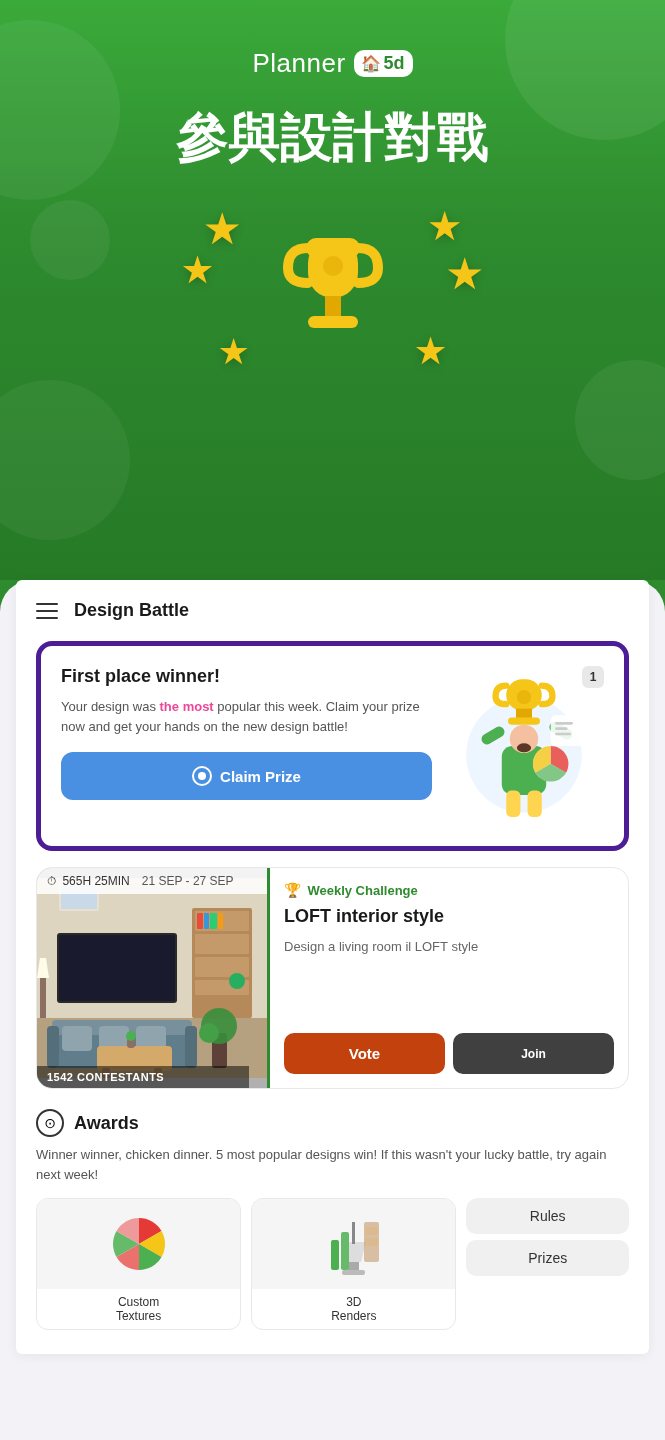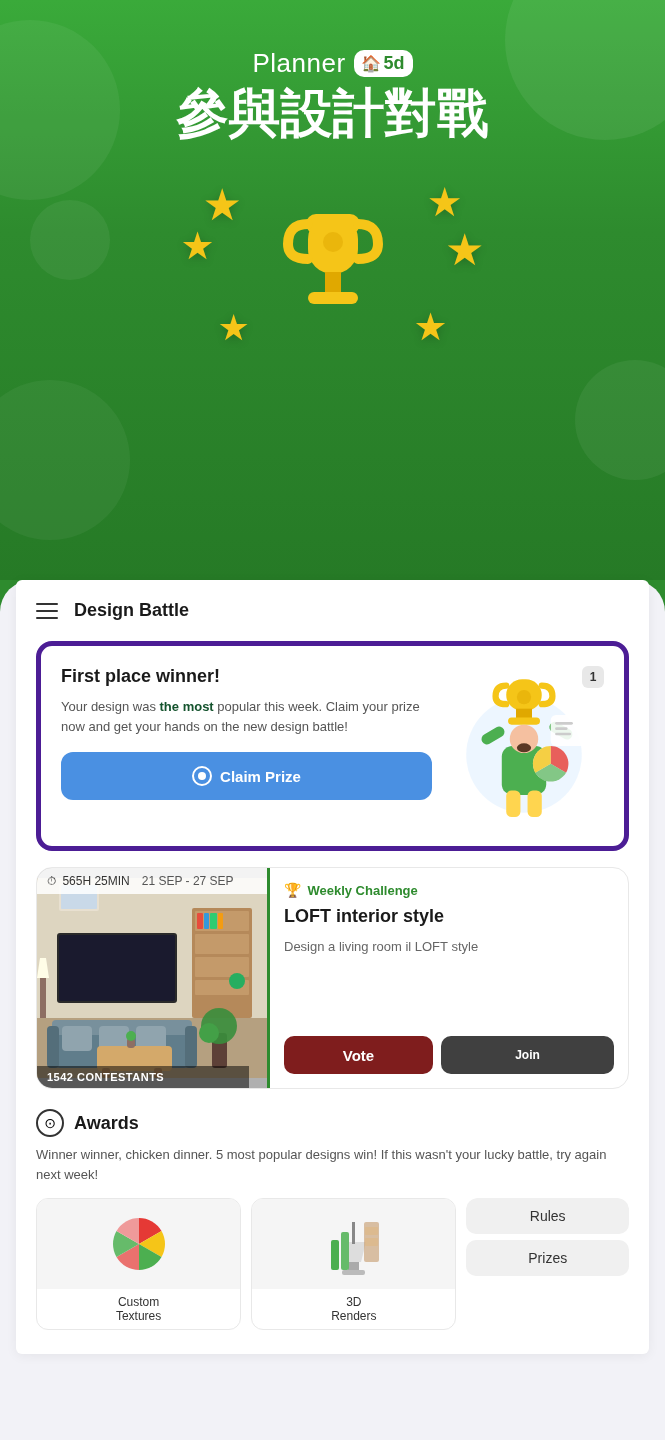--- a/index.html
+++ b/index.html
@@ -75,20 +75,21 @@
 
     .logo-badge .house-icon {
       font-size: 16px;
     }
 
     
     .headline {
       color: white;
       font-size: 52px;
       font-weight: 700;
+      margin-top: 24px;
       z-index: 2;
       text-align: center;
     }
 
     
     .trophy-area {
       margin-top: 20px;
       z-index: 2;
       display: flex;
       align-items: center;
@@ -193,21 +194,21 @@
 
     .winner-desc {
       font-size: 13px;
       color: #555;
       line-height: 1.5;
       margin-bottom: 16px;
     }
 
     .winner-desc strong {
       font-weight: 700;
-      color: #14532d;
+      color: #ec4899;
     }
 
     .claim-btn {
       background: #4a90e2;
       color: white;
       border: none;
       border-radius: 12px;
       padding: 14px 20px;
       font-size: 15px;
       font-weight: 600;
@@ -347,24 +348,25 @@
       margin-bottom: 14px;
     }
 
     .challenge-actions {
       display: flex;
       gap: 8px;
     }
 
     .vote-btn {
       flex: 1;
-      background: #7f1d1d;
+      background: #c2410c;
       color: white;
       border: none;
       border-radius: 10px;
+      padding: 12px;
       font-size: 15px;
       font-weight: 600;
       cursor: pointer;
     }
 
     .join-btn {
       flex: 1;
       background: #404040;
       color: white;
       border: none;

